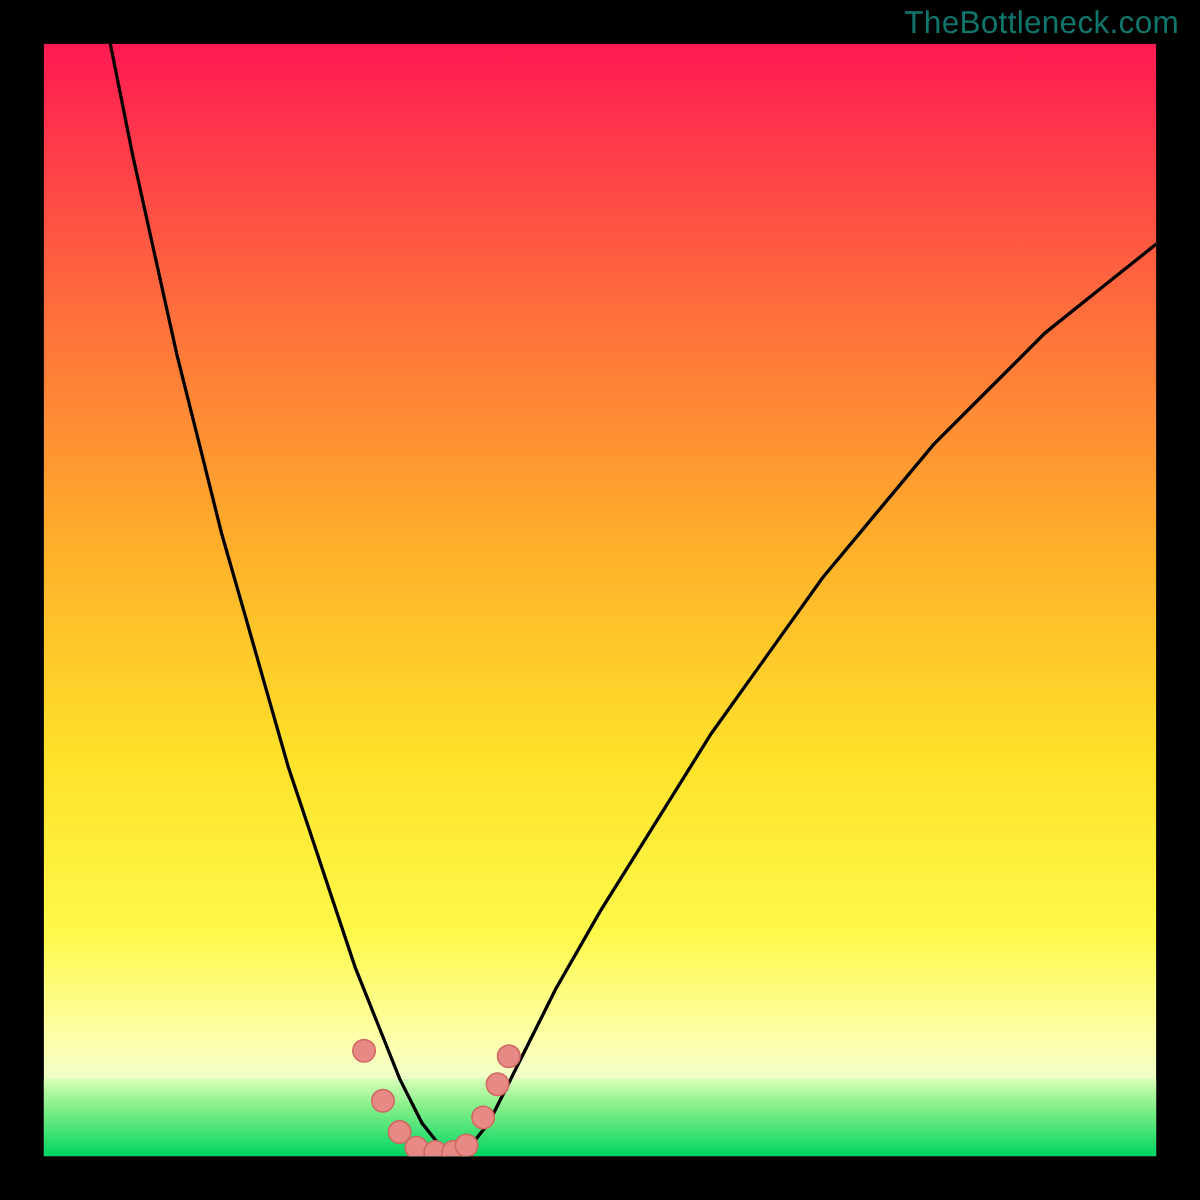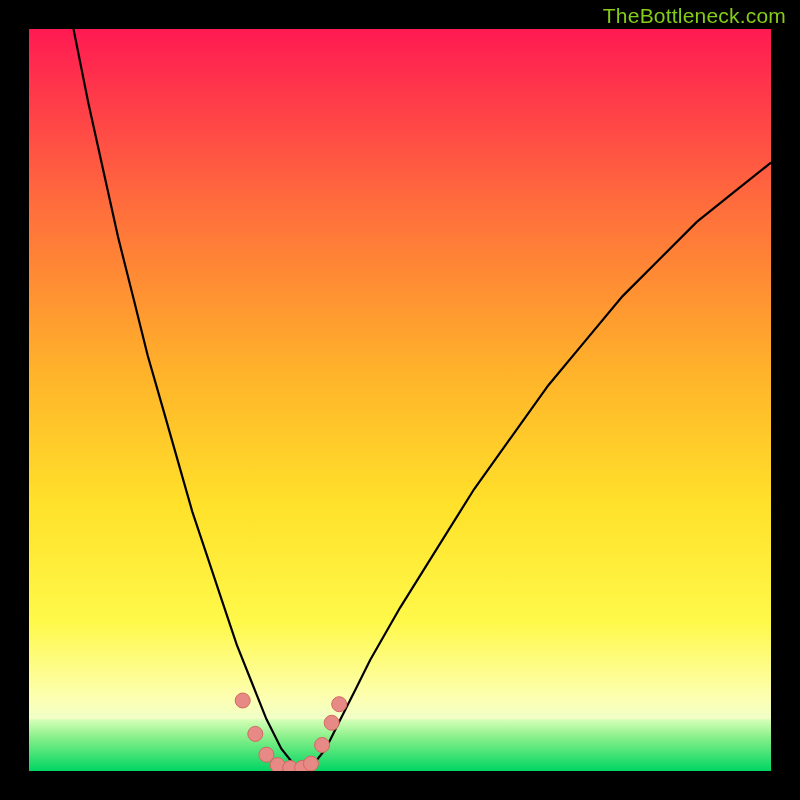--- a/index.html
+++ b/index.html
@@ -21,21 +21,21 @@
   .gradient {
     position: absolute;
     inset: 0;
   }
   .watermark {
     position: absolute;
     top: 4px;
     right: 14px;
     font-family: Arial, Helvetica, sans-serif;
     font-size: 21px;
-    color: #84cc16;
+    color: #0f766e;
     font-weight: 500;
     letter-spacing: 0.2px;
   }
   .curve {
     position: absolute;
     inset: 0;
     pointer-events: none;
   }
   .markers {
     position: absolute;

